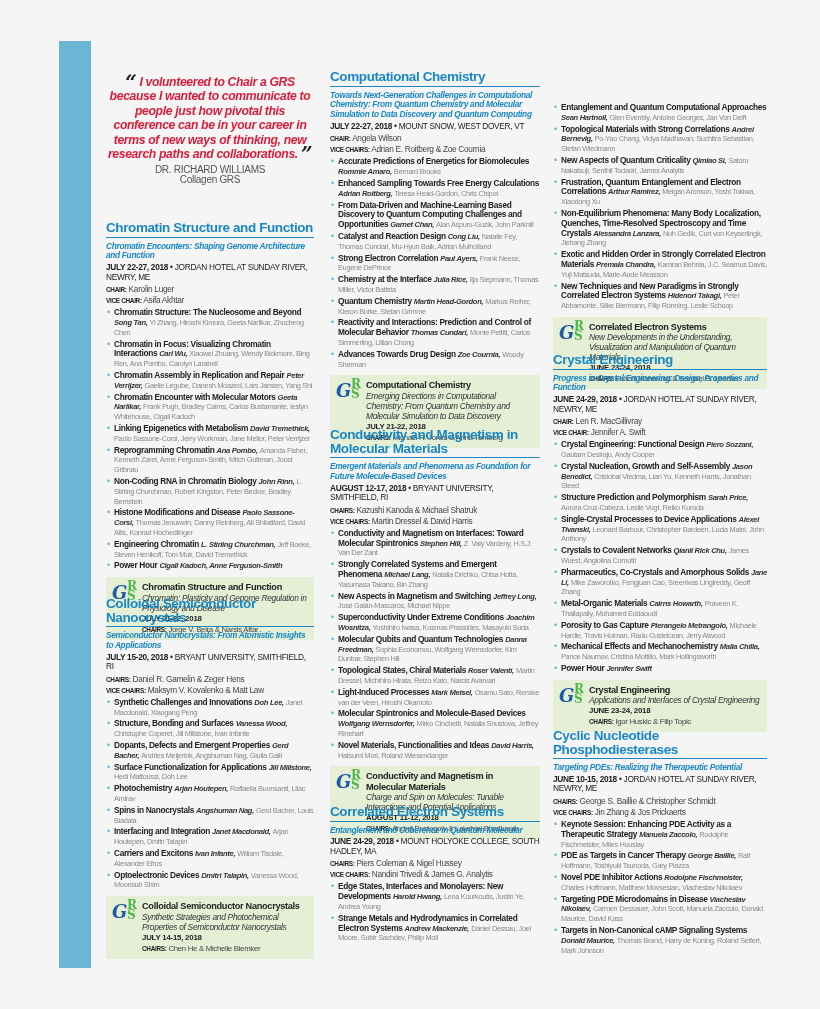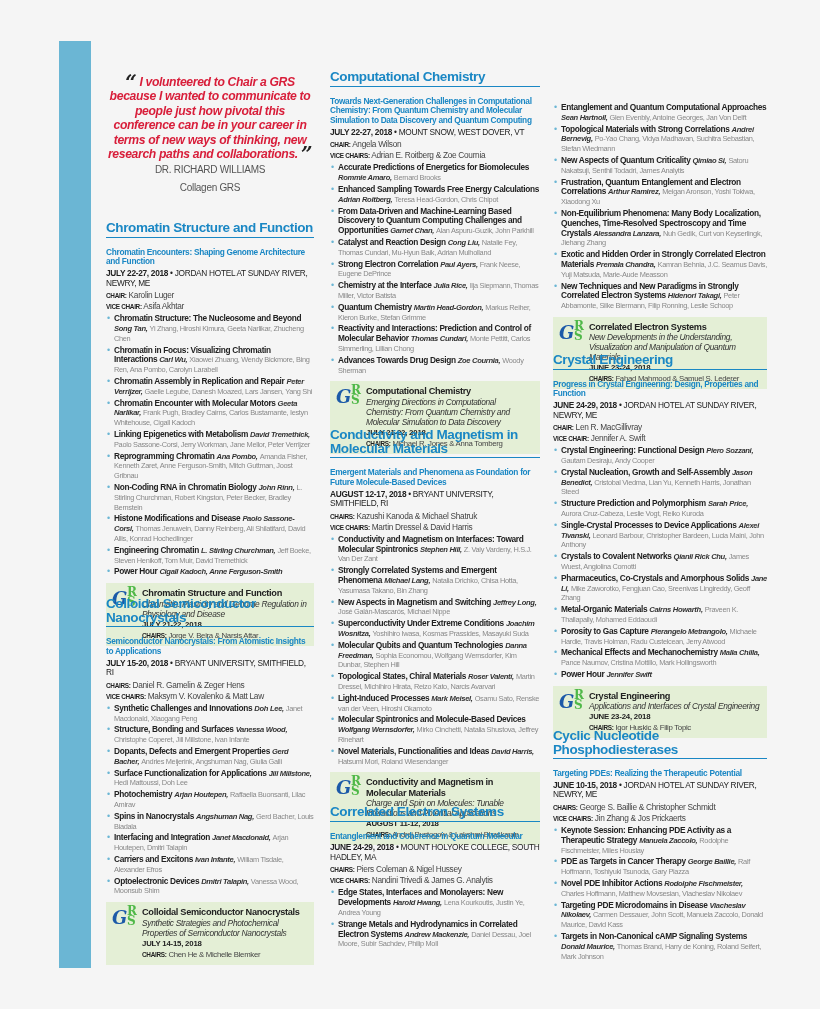--- a/index.html
+++ b/index.html
@@ -7,21 +7,21 @@
   body { position: relative; font-family: "Liberation Sans", sans-serif; color: #222; }
   .sidebar-bar { position: absolute; left: 59px; top: 41px; width: 32px; height: 927px; background: #6bb6d4; }
 
   .quote { position: absolute; left: 106px; top: 75px; width: 208px; text-align: center; }
   .quote-text { color: #d81e3a; font-weight: bold; font-style: italic; font-size: 12.2px; line-height: 14.4px; letter-spacing: -0.35px; text-align: center; }
   .qmark { color: #222; font-size: 20px; font-weight: bold; font-style: italic; vertical-align: -3px; line-height: 10px; font-family: "DejaVu Serif", serif; }
   .quote-author { color: #555; font-size: 10px; line-height: 10px; margin-top: 4px; letter-spacing: -0.3px; }
 
   .section { position: absolute; }
   .sec-title { color: #1a87c4; font-weight: bold; font-size: 13.5px; line-height: 13.5px; letter-spacing: -0.4px; padding-bottom: 2px; border-bottom: 1.2px solid #1a87c4; }
-  .sec-sub { color: #1a87c4; font-weight: bold; font-size: 8.3px; line-height: 9.8px; letter-spacing: -0.3px; margin-top: 10px; }
+  .sec-sub { color: #1a87c4; font-weight: bold; font-style: italic; font-size: 8.3px; line-height: 9.8px; letter-spacing: -0.3px; margin-top: 4px; }
   .sec-date { font-size: 8.3px; line-height: 9.6px; font-weight: bold; color: #222; letter-spacing: -0.3px; margin-top: 2px; }
   .sec-date .venue { font-weight: normal; }
   .role { font-size: 8.3px; line-height: 10px; color: #444; letter-spacing: -0.3px; margin-top: 2px; }
   .role + .role { margin-top: 0; }
   .role-lbl { font-weight: bold; font-size: 6.4px; color: #222; }
   .sess { position: relative; padding-left: 8px; margin-top: 2px; font-size: 8.3px; line-height: 9.8px; letter-spacing: -0.32px; }
   .sess::before { content: "•"; position: absolute; left: 1px; top: 0; color: #6bb6d4; font-size: 9px; }
   .sess-title { font-weight: bold; color: #222; }
   .sess-lead { font-style: italic; font-weight: bold; color: #333; font-size: 7.6px; }
   .sess-others { color: #888; font-size: 7.4px; }
@@ -37,21 +37,21 @@
   .grs-chairs { font-size: 7.8px; line-height: 10px; color: #444; letter-spacing: -0.3px; margin-top: 1px; }
 </style>
 </head>
 <body>
 
 <div class="sidebar-bar"></div>
 
 <div class="quote">
   <div class="quote-text"><span class="qmark">“</span> <span>I volunteered to Chair a GRS because I wanted to communicate to people just how pivotal this conference can be in your career in terms of new ways of thinking, new research paths and collaborations.</span> <span class="qmark">”</span></div>
   <div class="quote-author">DR. RICHARD WILLIAMS</div>
-  <div class="quote-author" style="margin-top:8px">Collagen GRS</div>
+  <div class="quote-author" style="margin-top:0">Collagen GRS</div>
 </div>
 
 <div class="section" id="sec-chromatin" style="left:106px; top:221px; width:208px;">
     <div class="sec-title">Chromatin Structure and Function</div>
     <div class="sec-sub">Chromatin Encounters: Shaping Genome Architecture and Function</div>
     <div class="sec-date"><span>JULY 22-27, 2018</span> <span class="venue">• JORDAN HOTEL AT SUNDAY RIVER, NEWRY, ME</span></div>
     <div class="role"><span class="role-lbl">CHAIR:</span> <span>Karolin Luger</span></div>
     <div class="role"><span class="role-lbl">VICE CHAIR:</span> <span>Asifa Akhtar</span></div>
     <div class="sess"><span class="sess-title">Chromatin Structure: The Nucleosome and Beyond</span>  <span class="sess-lead">Song Tan,</span> <span class="sess-others">Yi Zhang, Hiroshi Kimura, Geeta Narlikar, Zhucheng Chen</span></div>
     <div class="sess"><span class="sess-title">Chromatin in Focus: Visualizing Chromatin Interactions</span>  <span class="sess-lead">Carl Wu,</span> <span class="sess-others">Xiaowei Zhuang, Wendy Bickmore, Bing Ren, Ana Pombo, Carolyn Larabell</span></div>

